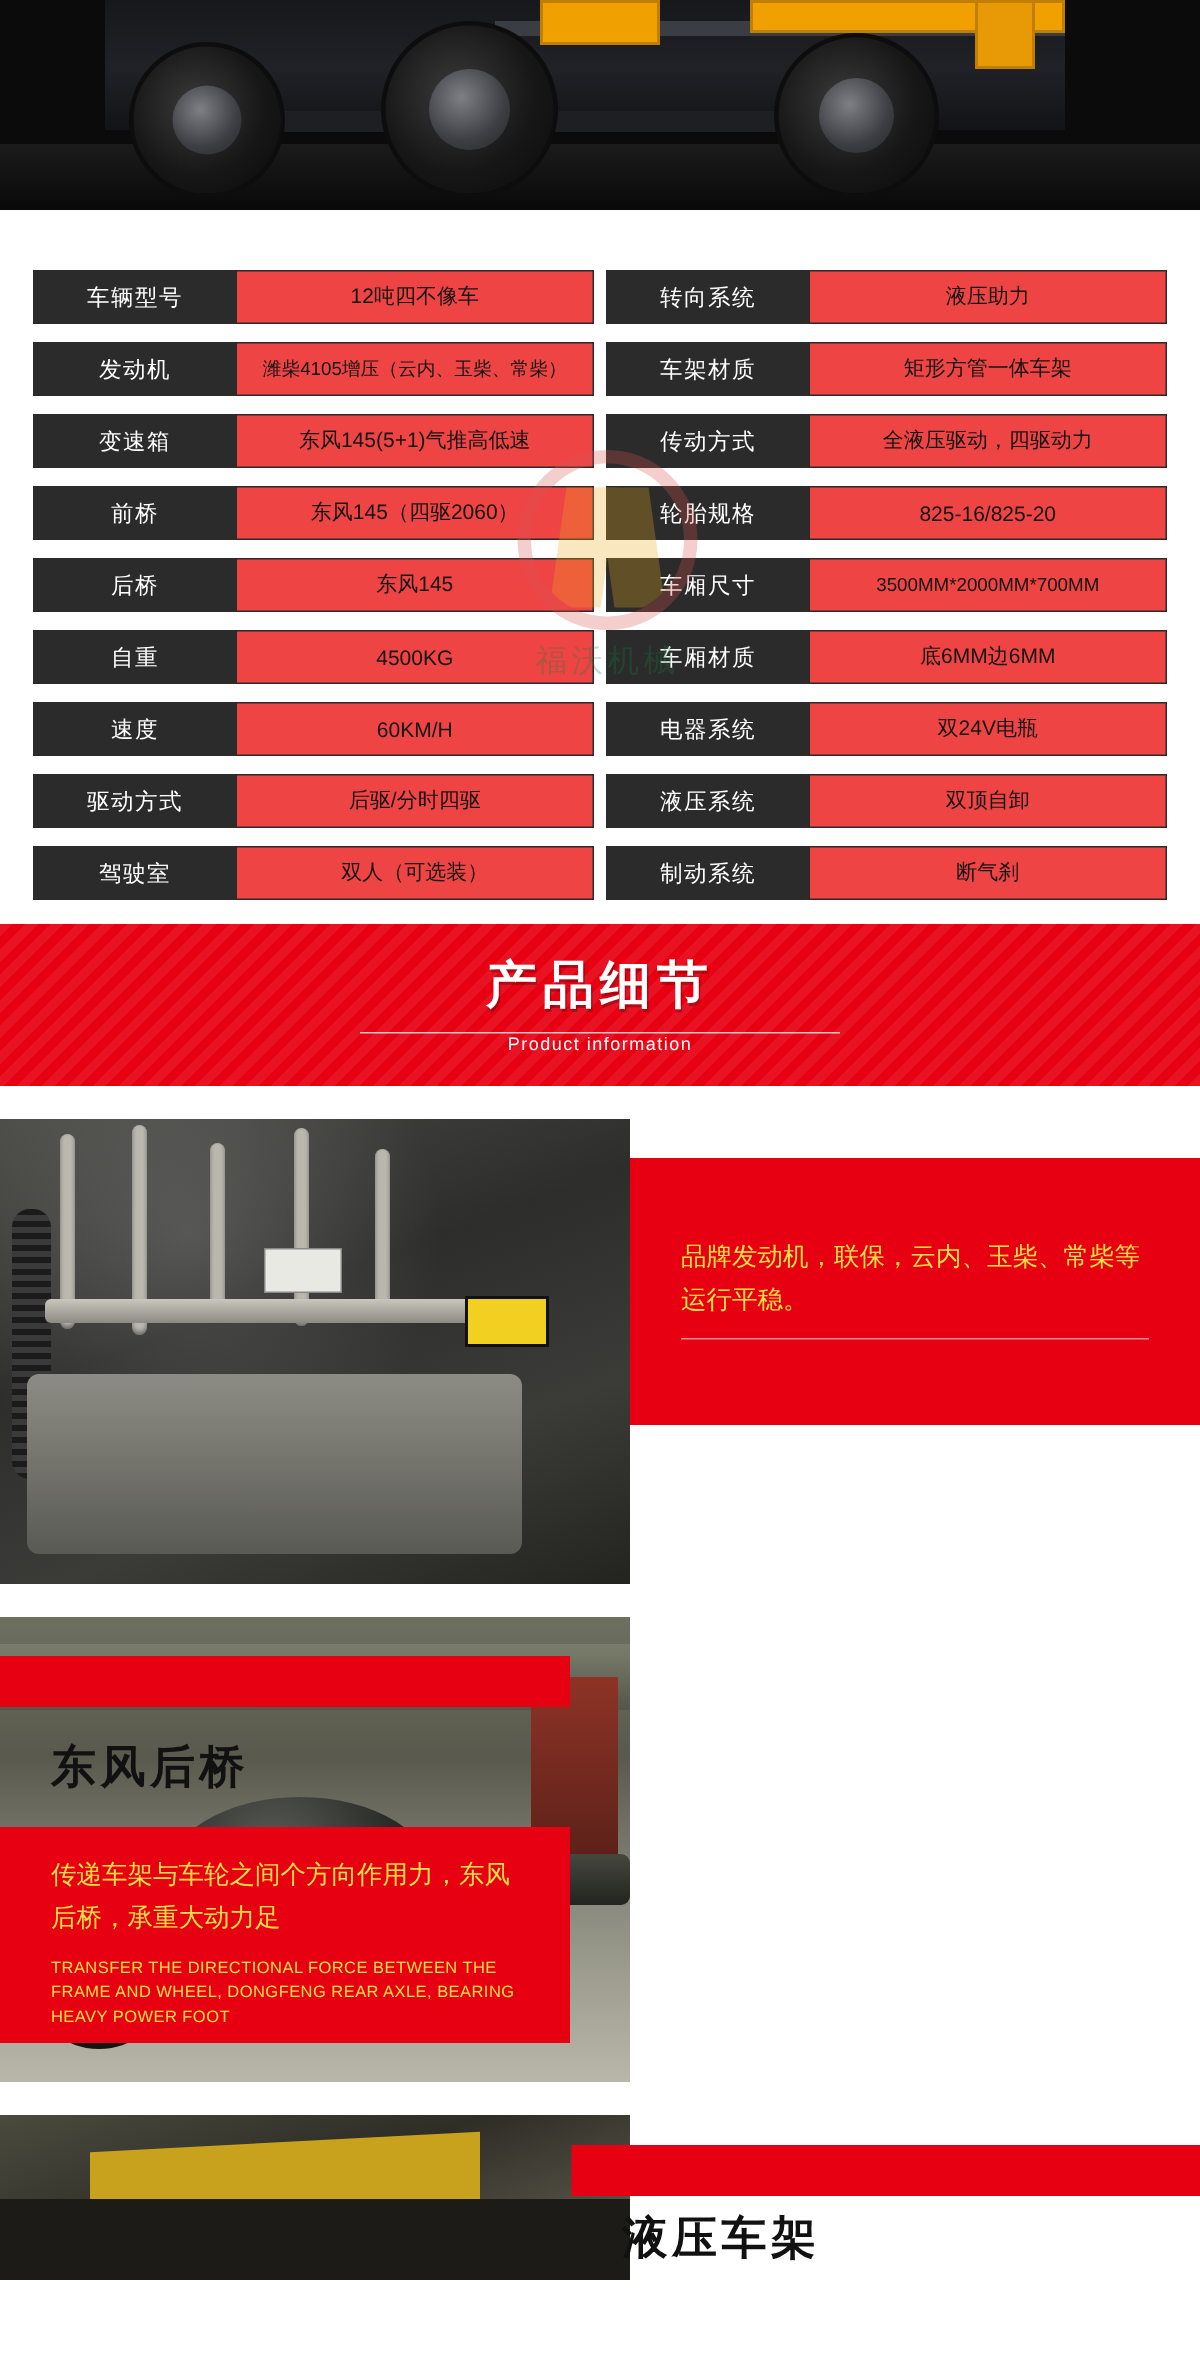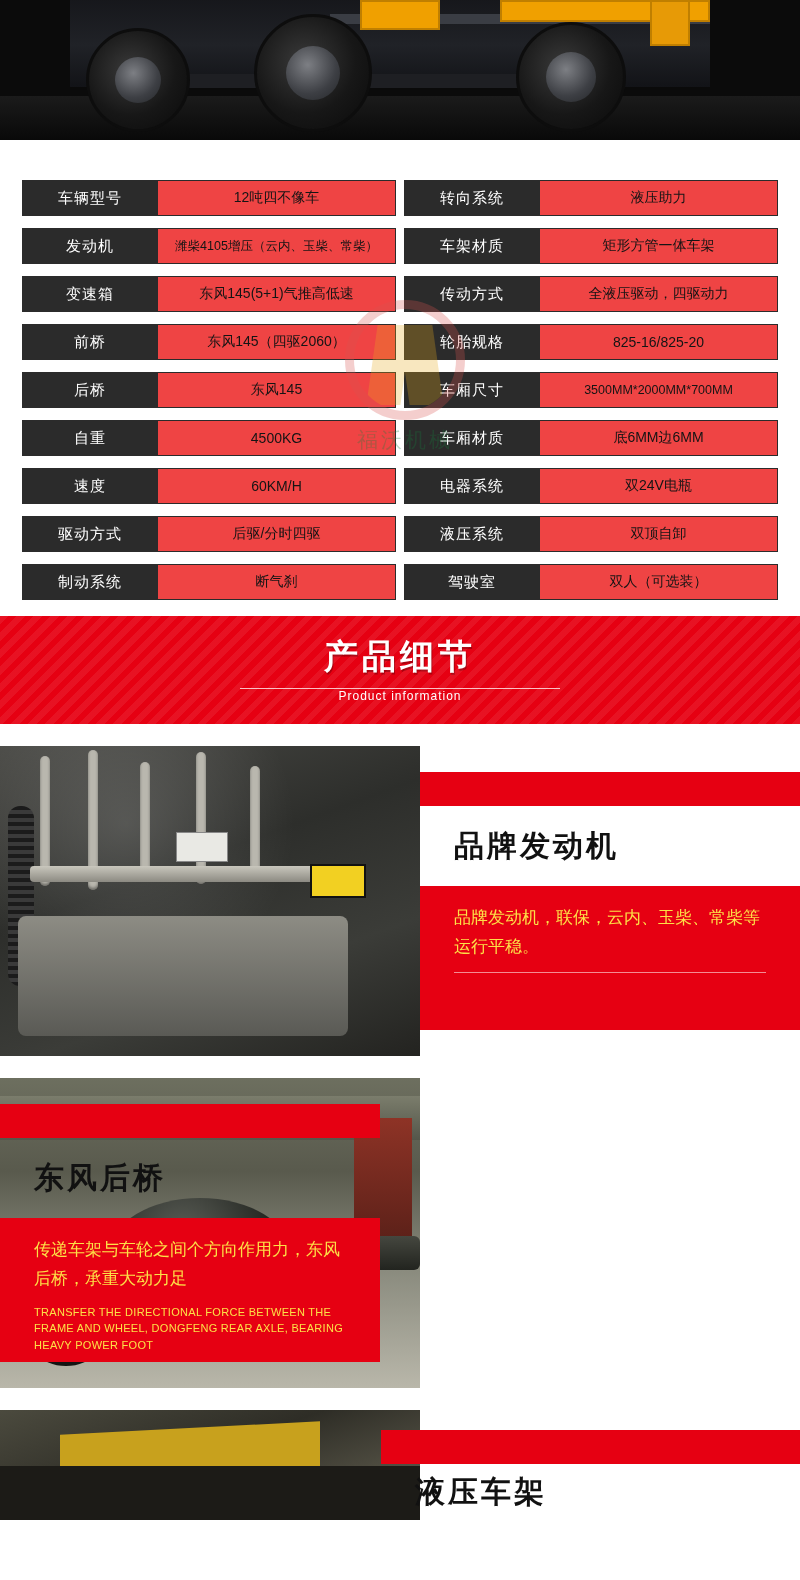--- a/index.html
+++ b/index.html
@@ -476,26 +476,26 @@
         <div class="spec-value">后驱/分时四驱</div>
       </div>
       <div class="spec-pair">
         <div class="spec-label">液压系统</div>
         <div class="spec-value">双顶自卸</div>
       </div>
     </div>
 
     <div class="spec-row">
       <div class="spec-pair">
+        <div class="spec-label">驾驶室</div>
+        <div class="spec-value">双人（可选装）</div>
+      </div>
+      <div class="spec-pair">
         <div class="spec-label">制动系统</div>
         <div class="spec-value">断气刹</div>
-      </div>
-      <div class="spec-pair">
-        <div class="spec-label">驾驶室</div>
-        <div class="spec-value">双人（可选装）</div>
       </div>
     </div>
 
   </div>
 
   <div class="watermark">
     <div class="mark"></div>
     <div class="wtext">福沃机械</div>
   </div>
 
@@ -513,21 +513,20 @@
       <div class="pipe p2"></div>
       <div class="pipe p3"></div>
       <div class="pipe p4"></div>
       <div class="pipe p5"></div>
       <div class="bar"></div>
       <div class="label-w"></div>
       <div class="label-y"></div>
     </div>
     <div class="panel right rightalign">
       <div class="stripe-top"></div>
-      <div class="title">品牌发动机</div>
       <div class="body-wrap">
         <div class="body">品牌发动机，联保，云内、玉柴、常柴等运行平稳。</div>
         <div class="divider"></div>
       </div>
     </div>
   </div>
 
   <div class="feature">
     <div class="photo right axle-img">
       <div class="frame"></div>

